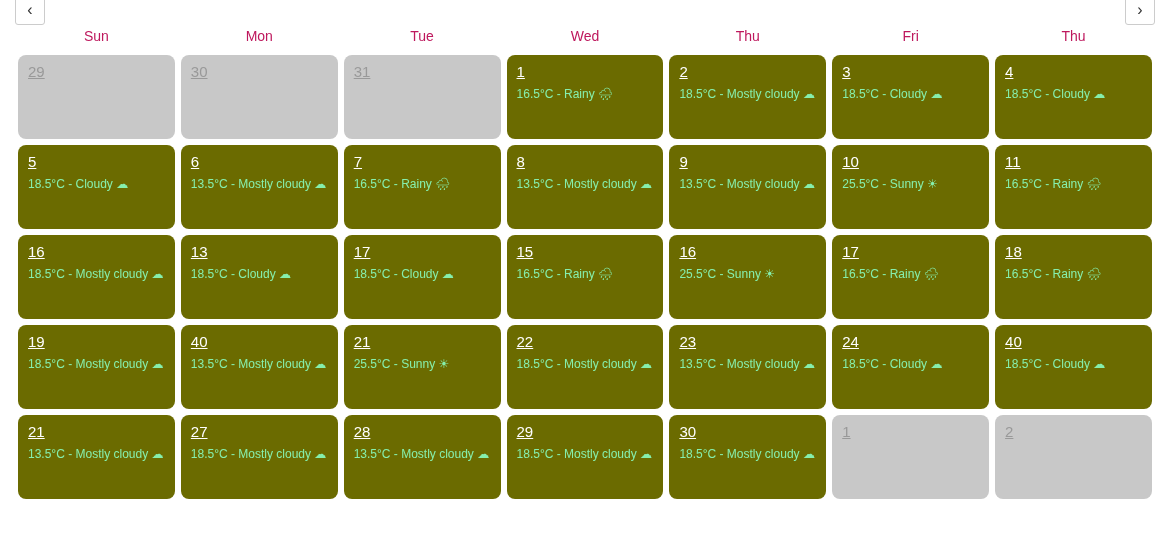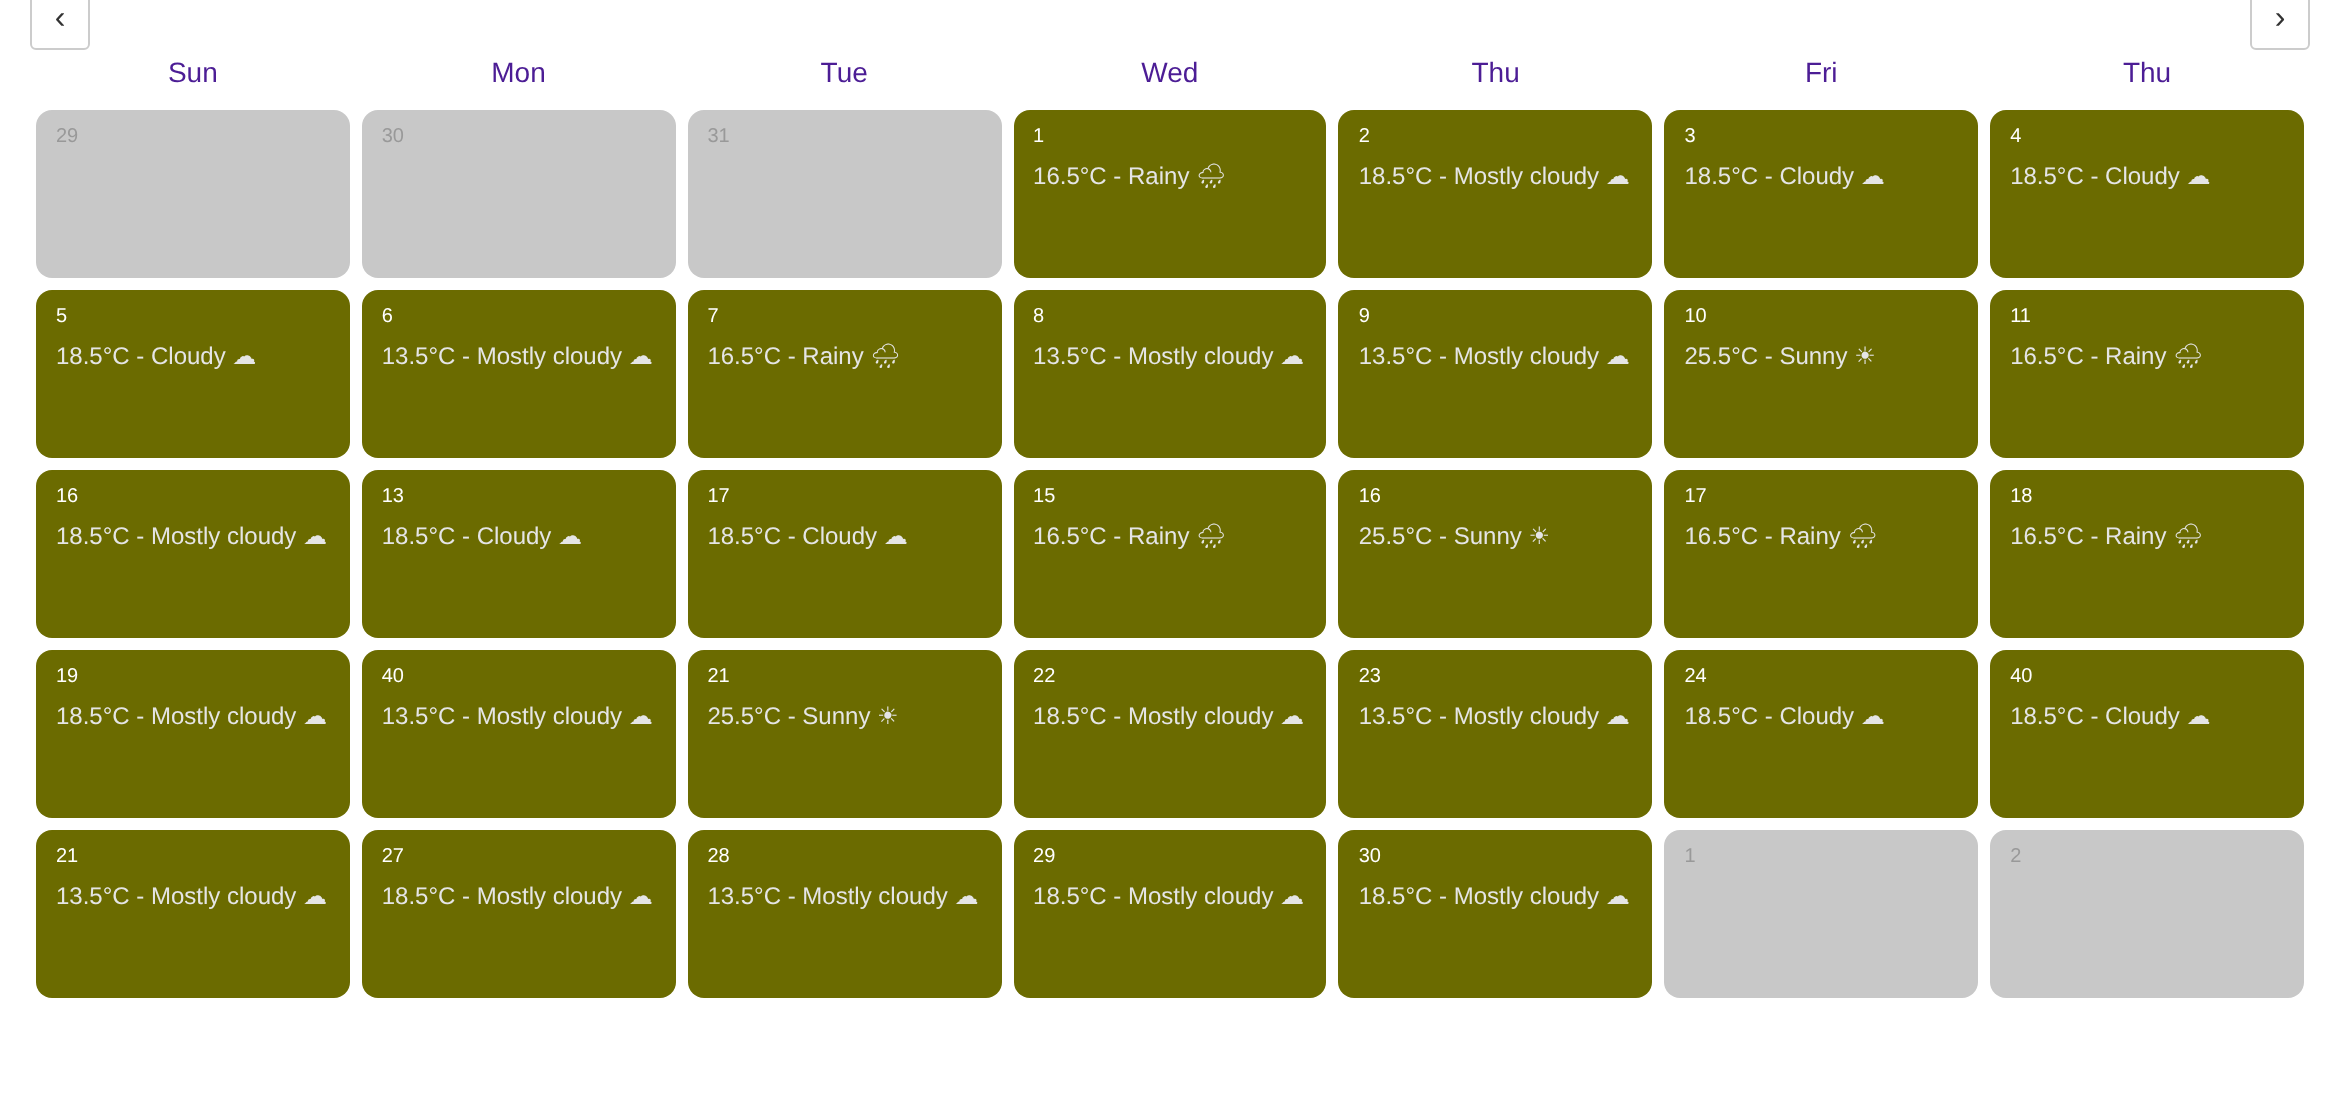--- a/index.html
+++ b/index.html
@@ -43,21 +43,21 @@
     }
     .calendar-grid {
       width: 100%;
       border-collapse: separate;
       border-spacing: 0;
     }
     .day-header {
       text-align: center;
       font-size: 14px;
       font-weight: 400;
-      color: #4c1d95;
+      color: #be185d;
       padding: 6px 0 8px 0;
     }
     .day-cell {
       width: calc(100% / 7);
       height: 90px;
       vertical-align: top;
       padding: 3px;
     }
     .cell-inner {
       width: 100%;
@@ -68,33 +68,34 @@
       color: #fff;
       position: relative;
     }
     .cell-inner.olive {
       background-color: #6b6b00;
     }
     .cell-inner.gray {
       background-color: #c8c8c8;
     }
     .day-num {
-      font-size: 10px;
+      font-size: 15px;
       font-weight: 500;
       display: block;
       margin-bottom: 6px;
       color: #fff;
+      text-decoration: underline;
     }
     .cell-inner.gray .day-num {
       color: #999;
     }
     .weather-info {
       font-size: 12px;
       line-height: 1.4;
-      color: #e5e5e5;
+      color: #86efac;
     }
   </style>
 </head>
 <body>
 
 <div class="calendar-container">
   <div class="calendar-header">
     <button class="nav-btn prev">‹</button>
     <span class="month-title"></span>
     <button class="nav-btn next">›</button>

